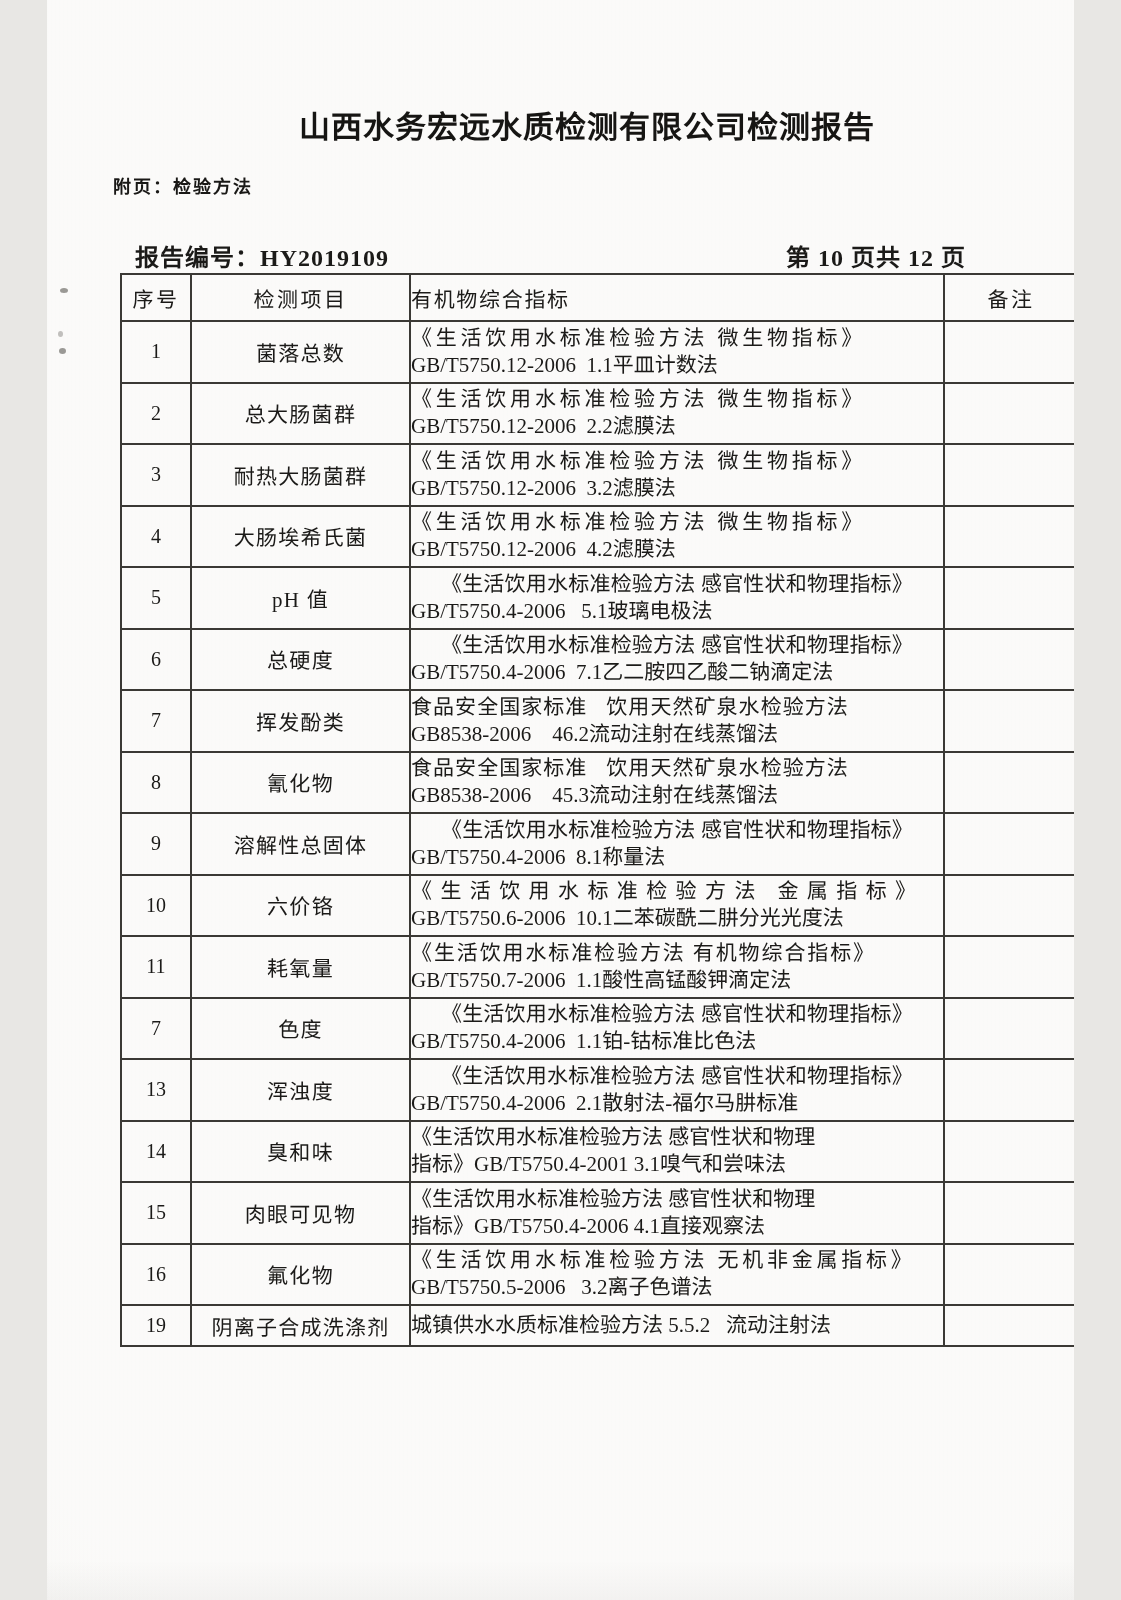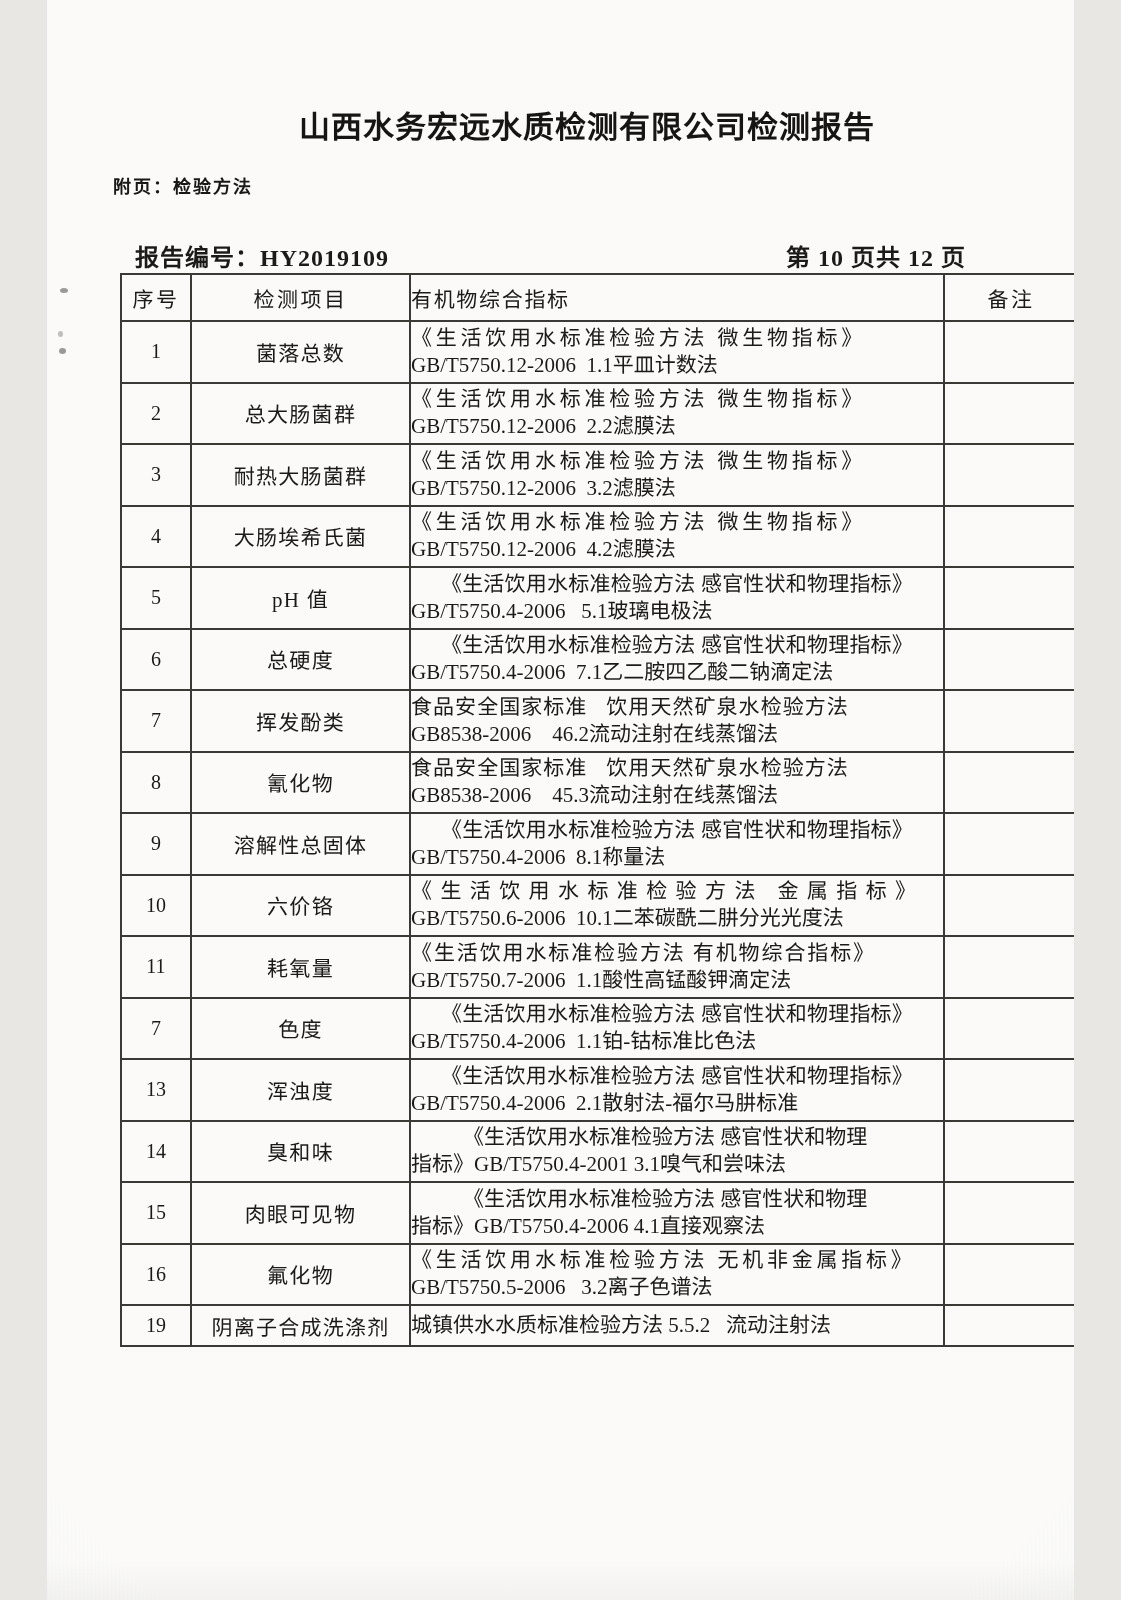--- a/index.html
+++ b/index.html
@@ -98,21 +98,21 @@
     line-height: 27px;
   }
 
   
   tr.r1 .l1, tr.r2 .l1, tr.r3 .l1, tr.r4 .l1,
   tr.r16 .l1, tr.r17 .l1, tr.r18 .l1 { letter-spacing: 0.18em; }
   tr.r10 .l1 { letter-spacing: 0.40em; }
   tr.r11 .l1 { letter-spacing: 0.09em; }
   tr.r7 .l1, tr.r8 .l1 { letter-spacing: 0.05em; }
   tr.r5 .l1, tr.r6 .l1, tr.r9 .l1, tr.r12 .l1, tr.r13 .l1 { letter-spacing: 0.01em; text-align: center; }
-  tr.r14 .l1, tr.r15 .l1 { padding-left: 52px; }
+  tr.r14 .l1, tr.r15 .l1 { }
 
   
   .speck {
     position: absolute;
     background: rgba(75, 72, 68, 0.55);
     border-radius: 50%;
   }
   .speck.s1 { left: 13px; top: 288px; width: 8px; height: 5px; }
   .speck.s2 { left: 11px; top: 331px; width: 5px; height: 6px; opacity: .6; }
   .speck.s3 { left: 12px; top: 348px; width: 7px; height: 6px; }

